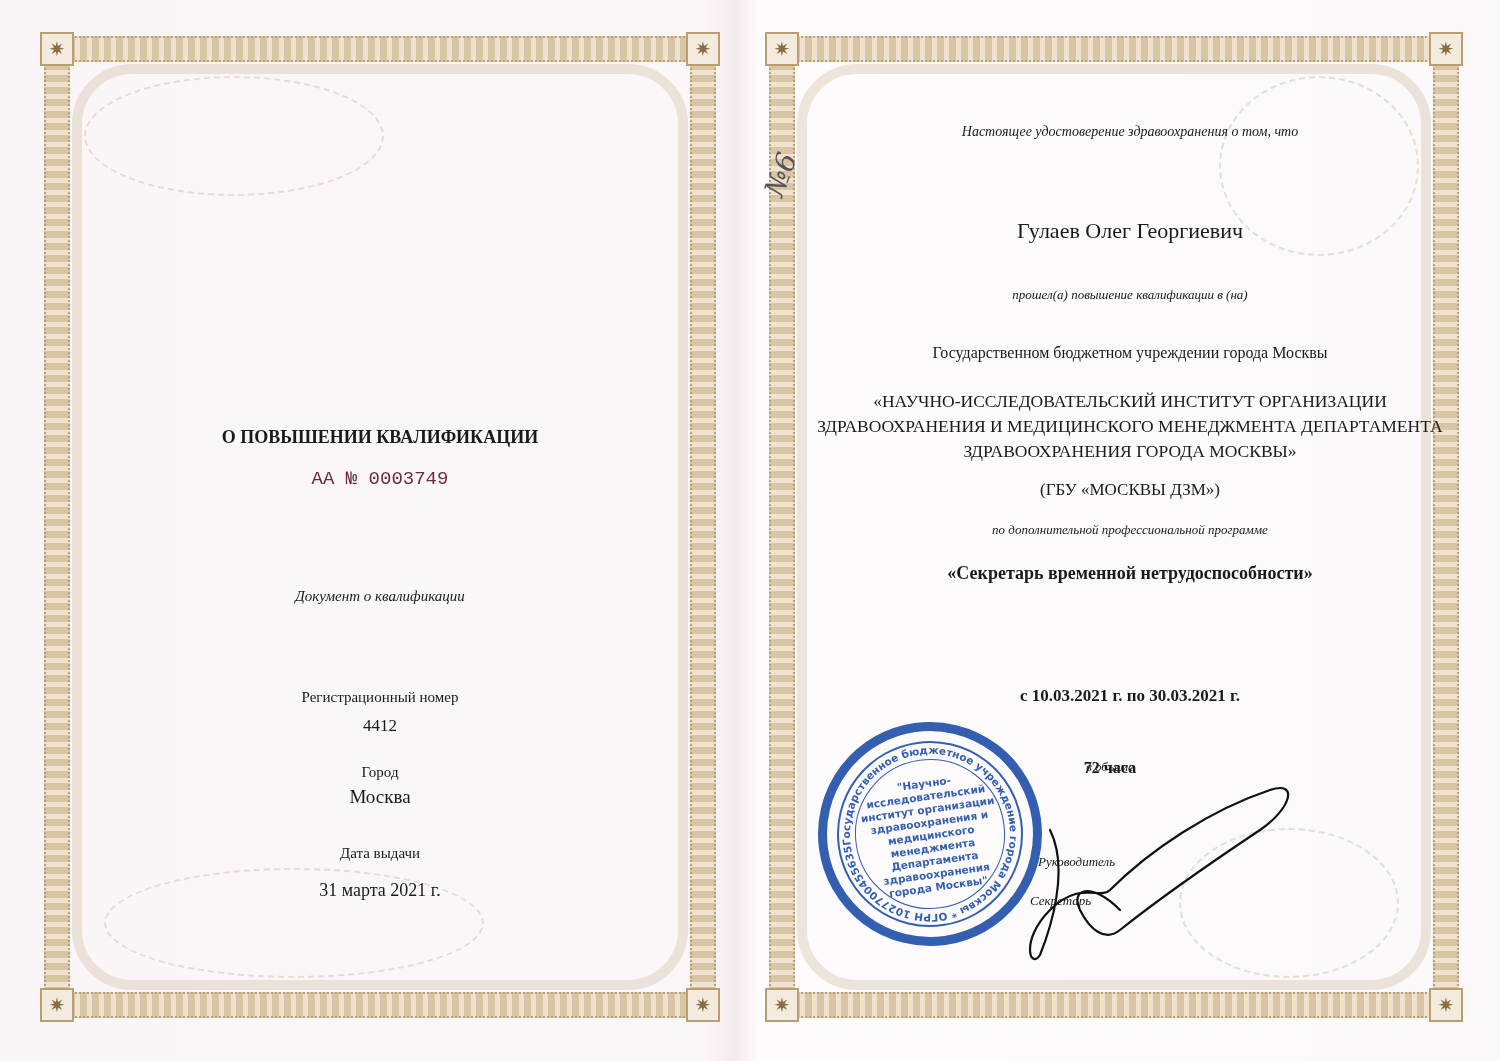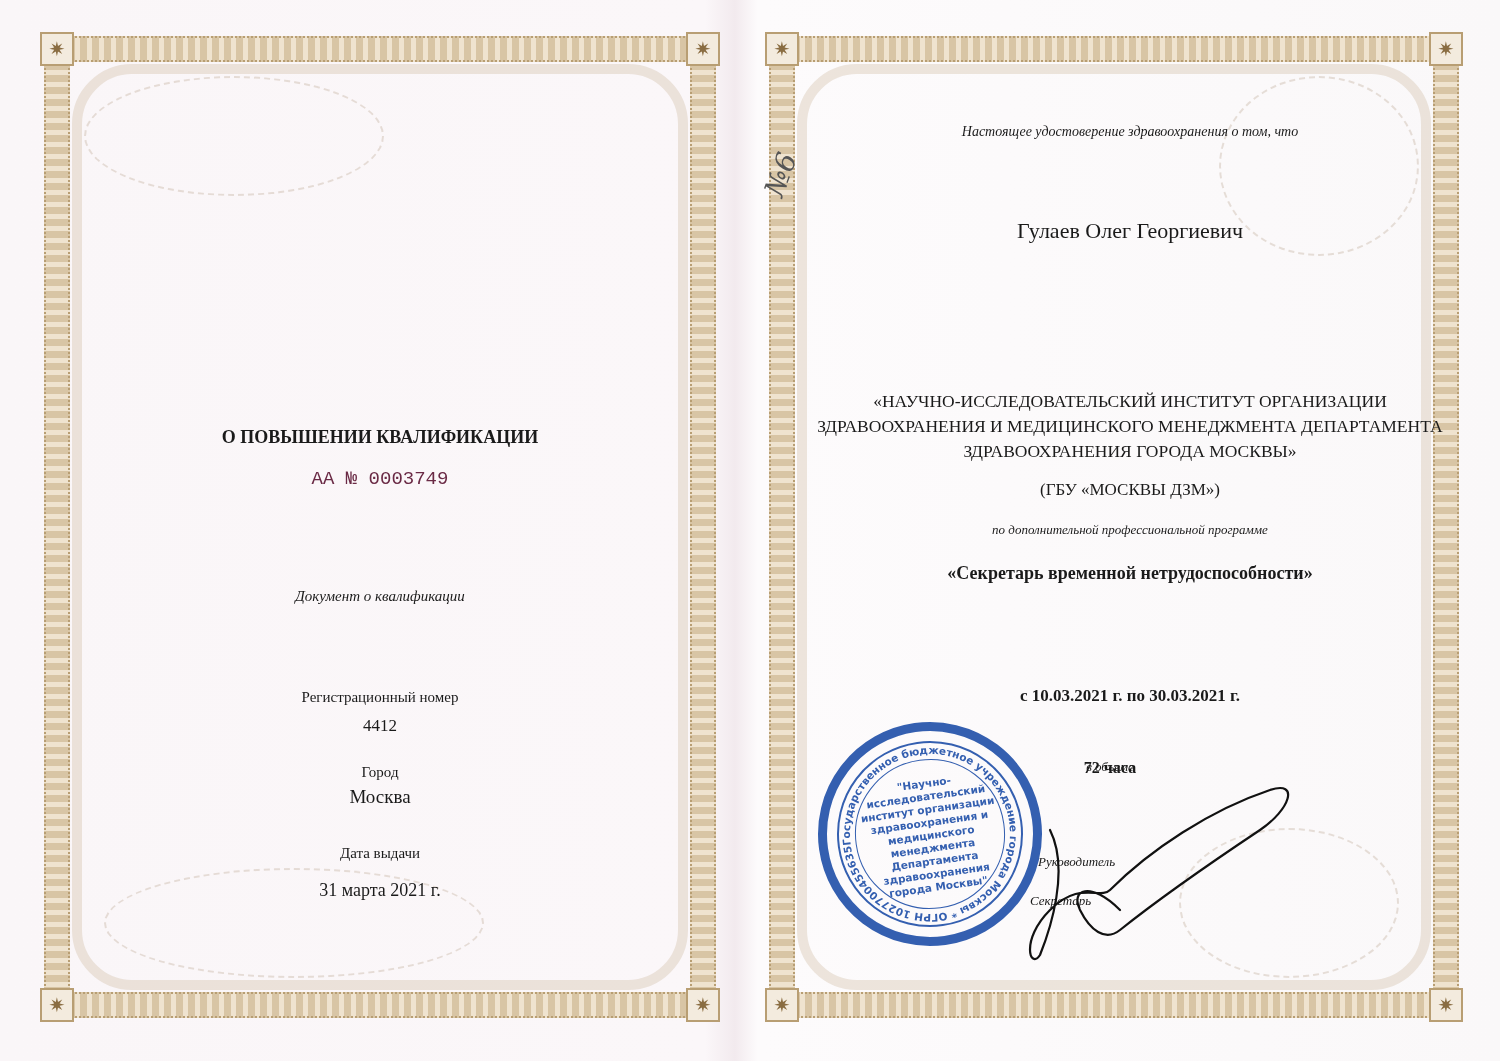--- a/index.html
+++ b/index.html
@@ -116,20 +116,22 @@
   <div class="txt reg-label">Регистрационный номер</div>
   <div class="txt reg-num">4412</div>
   <div class="txt city-label">Город</div>
   <div class="txt city-value">Москва</div>
   <div class="txt date-label">Дата выдачи</div>
   <div class="txt date-value">31 марта 2021 г.</div>
 
   <div class="txt handwritten">№6</div>
   <div class="txt intro">Настоящее удостоверение здравоохранения о том, что</div>
   <div class="txt name">Гулаев Олег Георгиевич</div>
+  <div class="txt passed">прошел(а) повышение квалификации в (на)</div>
+  <div class="txt inst-type">Государственном бюджетном учреждении города Москвы</div>
   <div class="txt inst-name">«НАУЧНО-ИССЛЕДОВАТЕЛЬСКИЙ ИНСТИТУТ ОРГАНИЗАЦИИ ЗДРАВООХРАНЕНИЯ И МЕДИЦИНСКОГО МЕНЕДЖМЕНТА ДЕПАРТАМЕНТА ЗДРАВООХРАНЕНИЯ ГОРОДА МОСКВЫ»</div>
   <div class="txt inst-abbr">(ГБУ «МОСКВЫ ДЗМ»)</div>
   <div class="txt program-label">по дополнительной профессиональной программе</div>
   <div class="txt program-name">«Секретарь временной нетрудоспособности»</div>
   <div class="txt period">с 10.03.2021 г. по 30.03.2021 г.</div>
   <div class="txt volume-label">в объеме</div>
   <div class="txt volume-value">72 часа</div>
   <div class="txt head-label">Руководитель</div>
   <div class="txt secretary-label">Секретарь</div>
 

